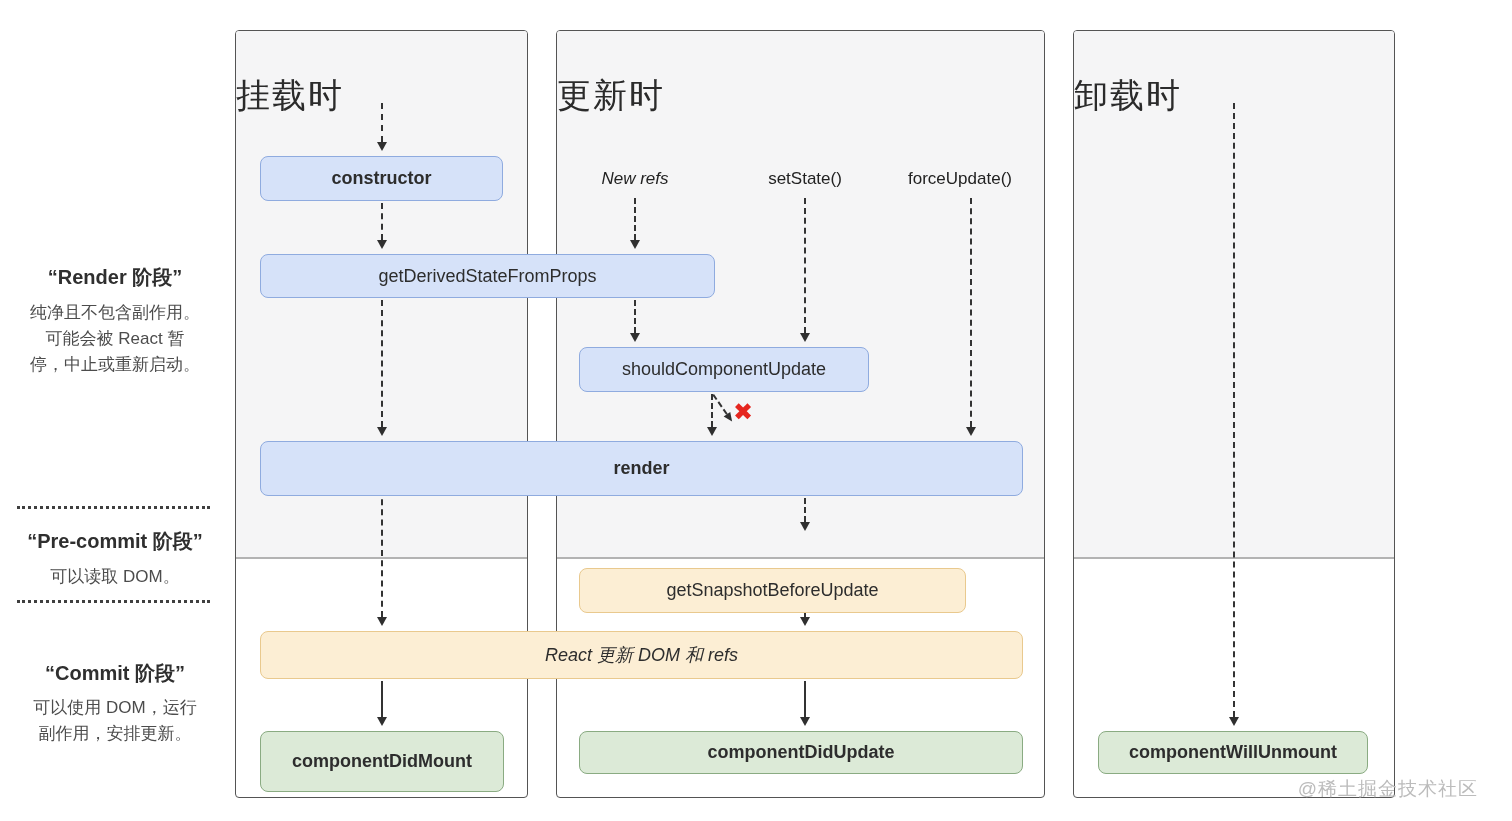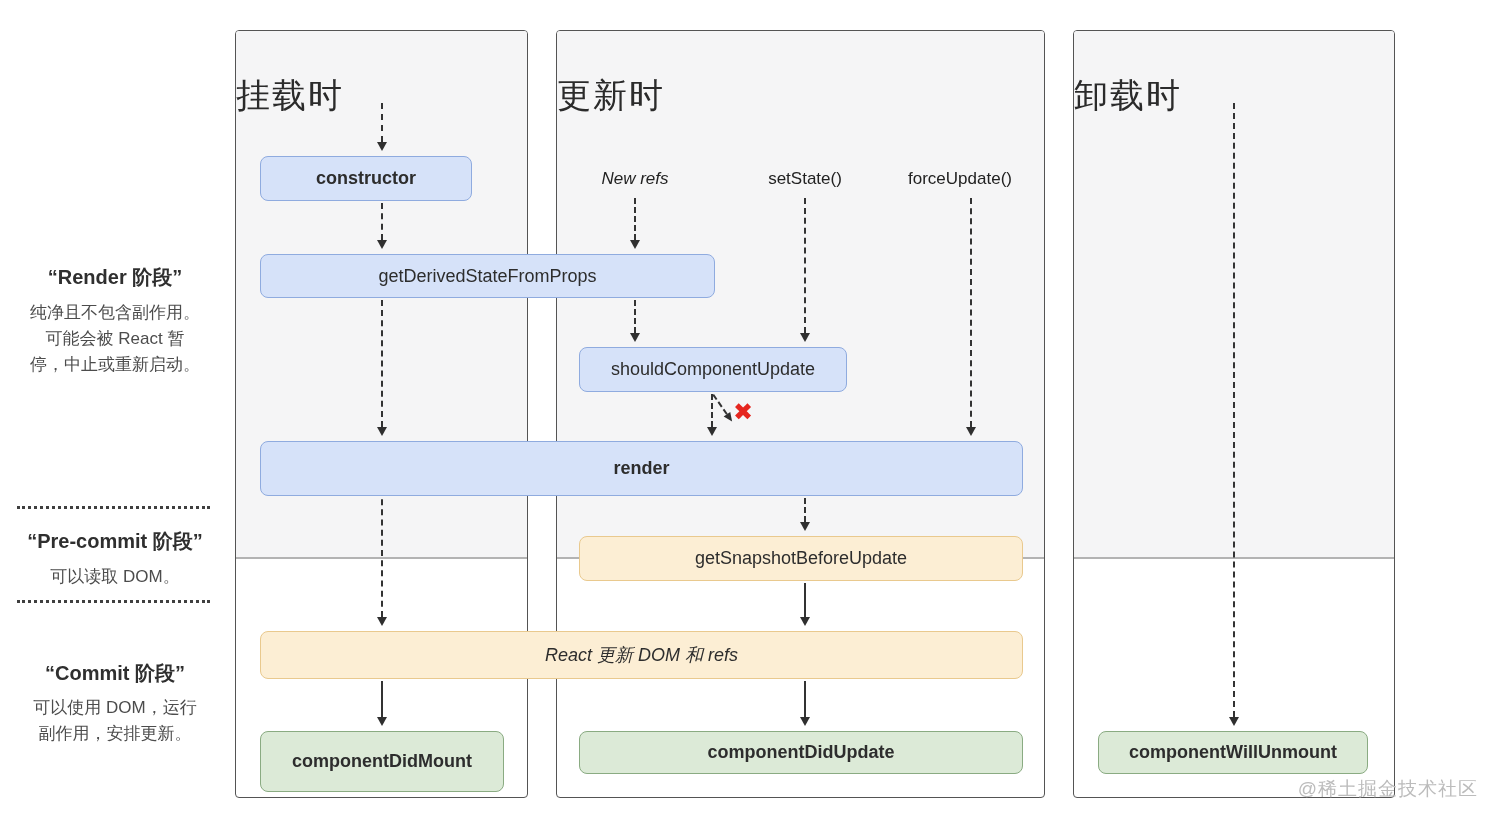--- a/index.html
+++ b/index.html
@@ -124,29 +124,29 @@
   <div class="arrow" style="left:711px;top:394px;height:33px"></div>
   <div class="diag-arrow"></div>
   <div class="arrow" style="left:804px;top:489px;height:33px"></div>
   <div class="arrow solid" style="left:804px;top:583px;height:34px"></div>
   <div class="arrow solid" style="left:804px;top:681px;height:36px"></div>
 
   <div class="arrow" style="left:1233px;top:103px;height:614px"></div>
 
   <div class="red-x">✖</div>
 
-  <div class="node blue bold" style="left:260px;top:156px;width:212px;height:45px">constructor</div>
+  <div class="node blue bold" style="left:260px;top:156px;width:243px;height:45px">constructor</div>
 
   <div class="node blue" style="left:260px;top:254px;width:455px;height:44px">getDerivedStateFromProps</div>
 
-  <div class="node blue" style="left:579px;top:347px;width:268px;height:45px">shouldComponentUpdate</div>
+  <div class="node blue" style="left:579px;top:347px;width:290px;height:45px">shouldComponentUpdate</div>
 
   <div class="node blue bold" style="left:260px;top:441px;width:763px;height:55px">render</div>
 
-  <div class="node orange" style="left:579px;top:536px;width:444px;height:45px">getSnapshotBeforeUpdate</div>
+  <div class="node orange" style="left:579px;top:568px;width:387px;height:45px">getSnapshotBeforeUpdate</div>
 
   <div class="node orange italic" style="left:260px;top:631px;width:763px;height:48px">React 更新 DOM 和 refs</div>
 
   <div class="node green bold" style="left:260px;top:731px;width:244px;height:61px">componentDidMount</div>
 
   <div class="node green bold" style="left:579px;top:731px;width:444px;height:43px">componentDidUpdate</div>
 
   <div class="node green bold" style="left:1098px;top:731px;width:270px;height:43px">componentWillUnmount</div>
 
   <div class="watermark">@稀土掘金技术社区</div>

